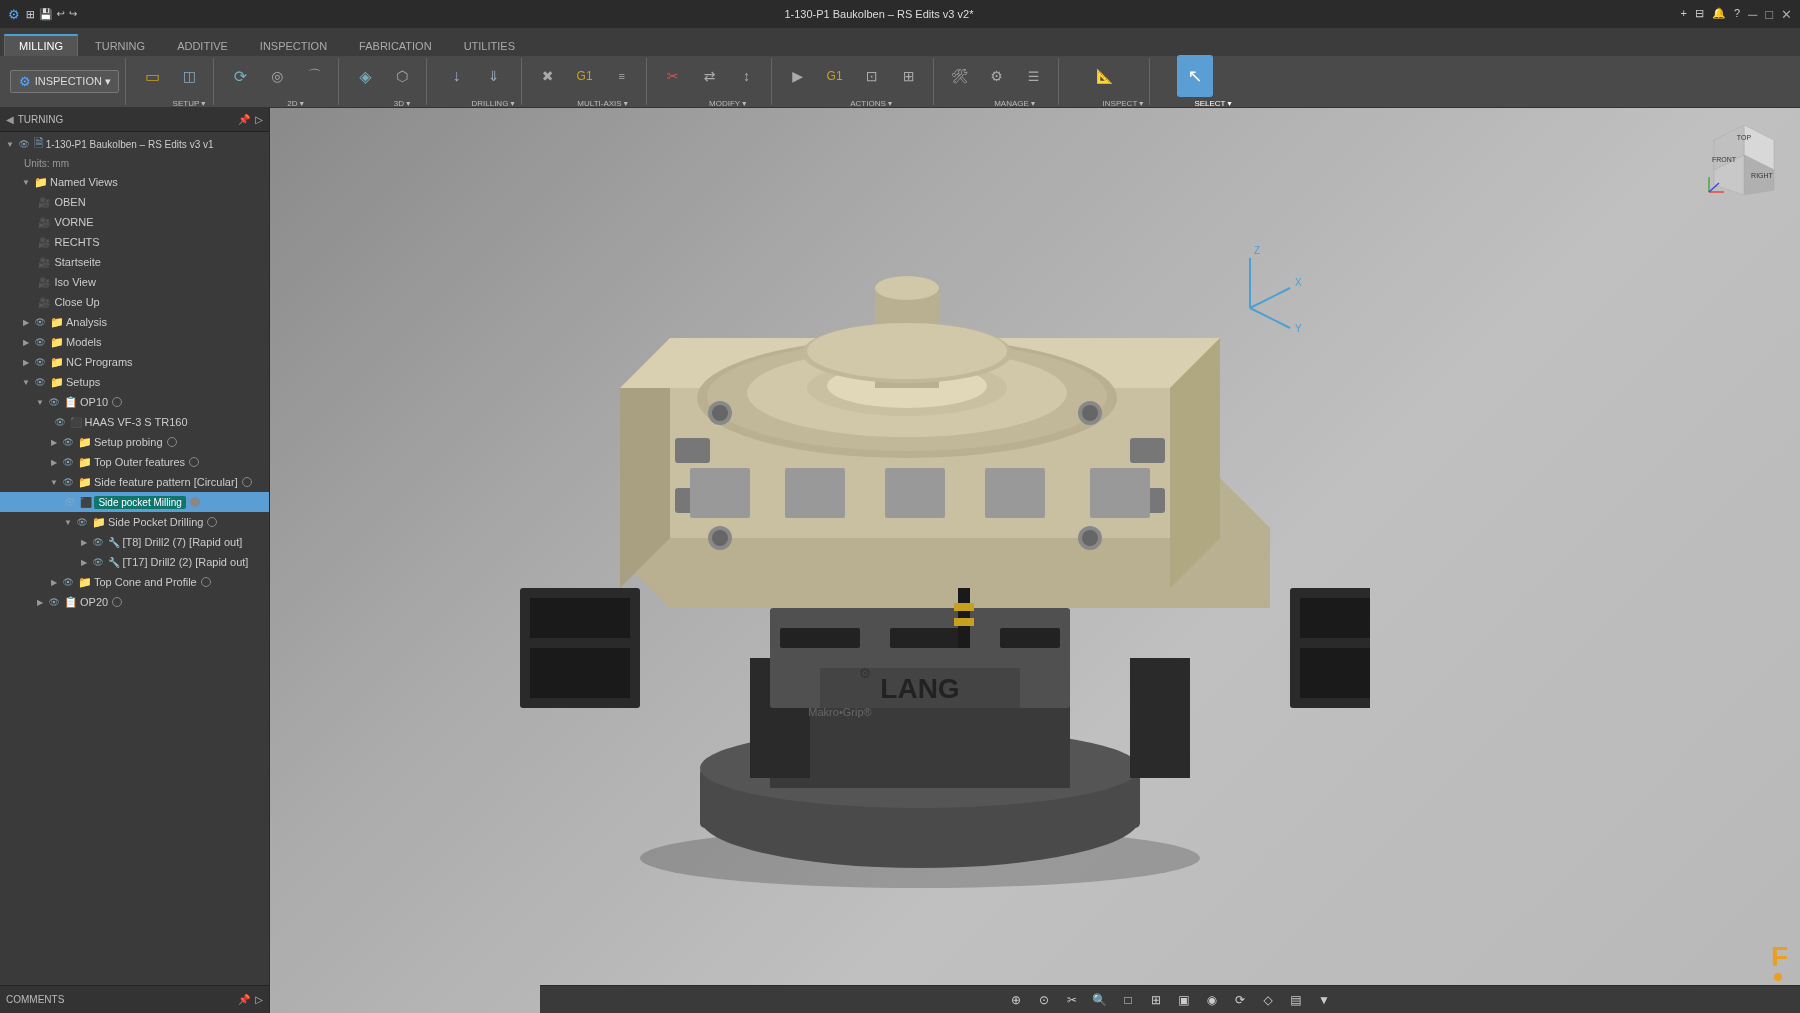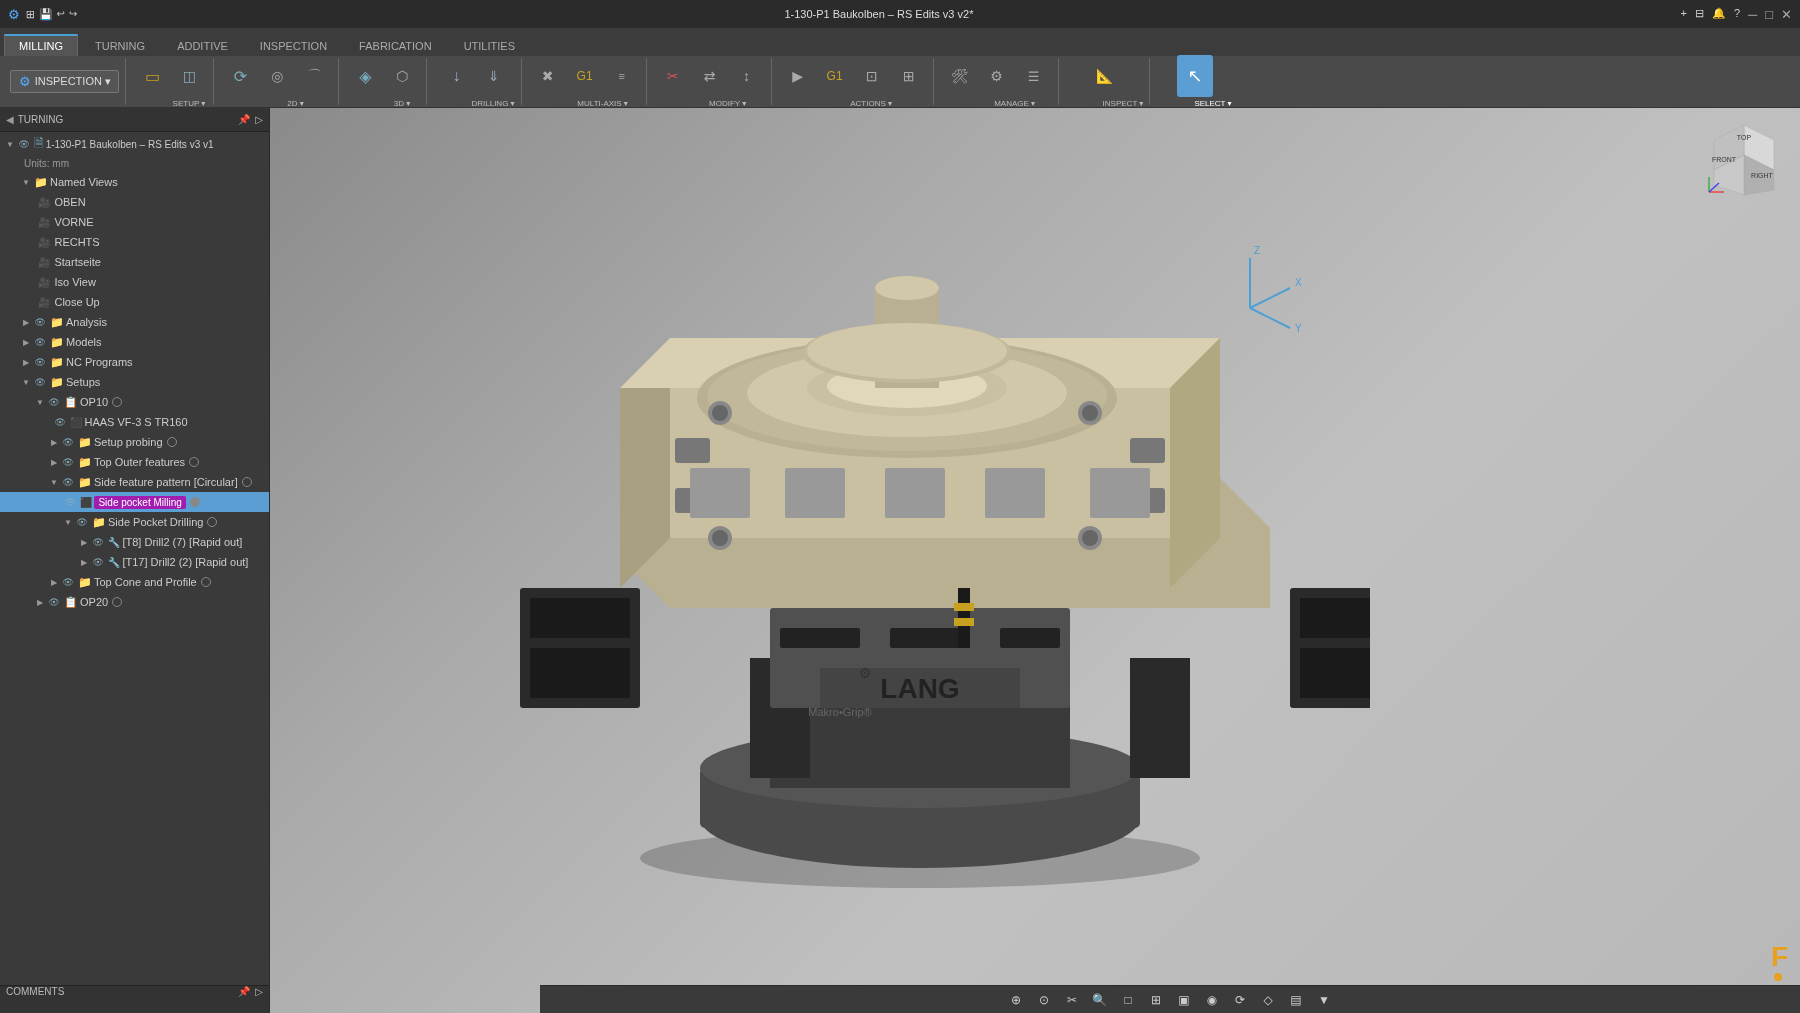--- a/index.html
+++ b/index.html
@@ -148,21 +148,21 @@
     .tree-circle { width: 10px; height: 10px; border-radius: 50%; border: 1px solid #888; display: inline-block; margin: 0 2px; }
     .tree-circle.filled { background: #888; }
 
     .units-text { color: #999; font-size: 10px; padding-left: 24px; height: 18px; display: flex; align-items: center; }
 
     
     .comments-panel {
       height: 28px;
       background: #333;
       display: flex;
-      align-items: flex-start;
+      align-items: center;
       padding: 0 6px;
       color: #bbb;
       font-size: 10px;
       border-top: 1px solid #222;
       gap: 4px;
     }
 
     
     .viewport {
       flex: 1;
@@ -593,21 +593,21 @@
         <span class="expand-arrow">▼</span>
         <span class="eye-icon" style="font-size:9px;">👁</span>
         <span class="tree-folder-icon">📁</span>
         <span>Side feature pattern [Circular]</span>
         <span class="tree-circle" style="margin-left:4px;"></span>
       </div>
 
       <div class="tree-item highlighted" style="padding-left:62px;">
         <span class="eye-icon" style="font-size:9px;">👁</span>
         <span style="color:#c8a020;font-size:10px;margin:0 2px;">⬛</span>
-        <span style="font-size:10px;background:#a21caf;padding:1px 4px;border-radius:2px;">Side pocket Milling</span>
+        <span style="font-size:10px;background:#0f766e;padding:1px 4px;border-radius:2px;">Side pocket Milling</span>
         <span class="tree-circle filled" style="margin-left:4px;"></span>
       </div>
 
       <div class="tree-item" style="padding-left:62px;">
         <span class="expand-arrow">▼</span>
         <span class="eye-icon" style="font-size:9px;">👁</span>
         <span class="tree-folder-icon">📁</span>
         <span>Side Pocket Drilling</span>
         <span class="tree-circle" style="margin-left:4px;"></span>
       </div>

